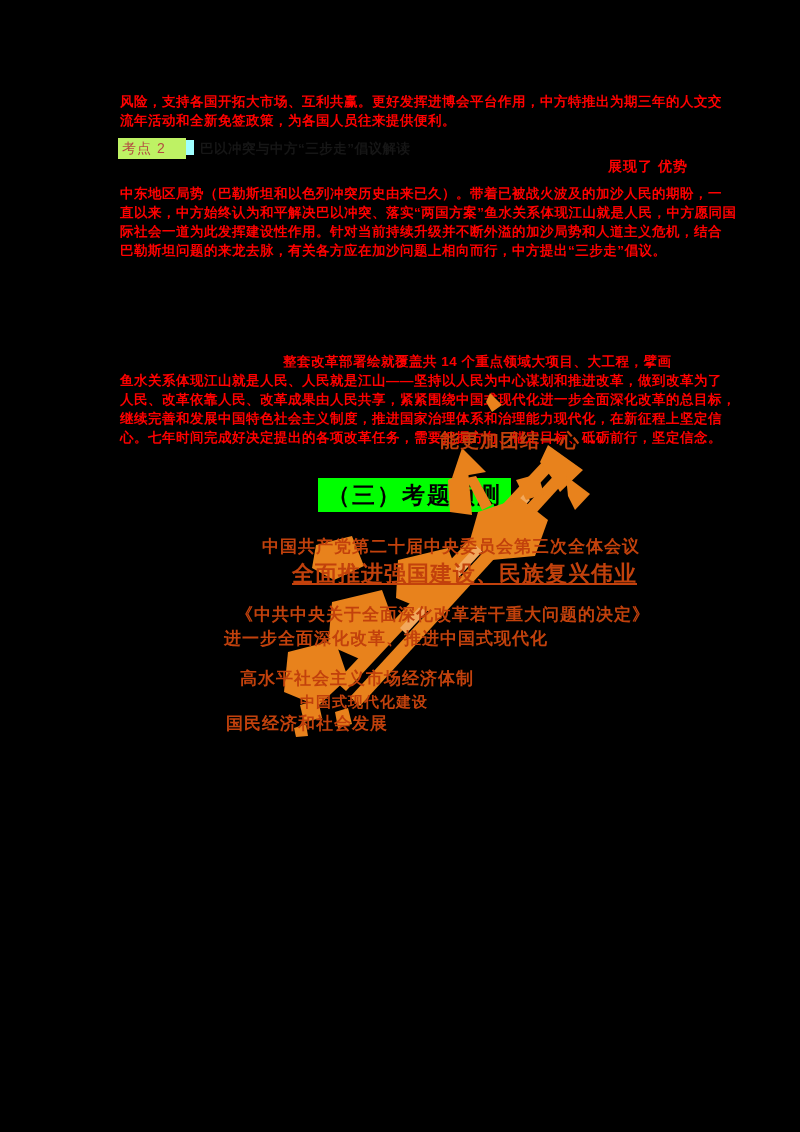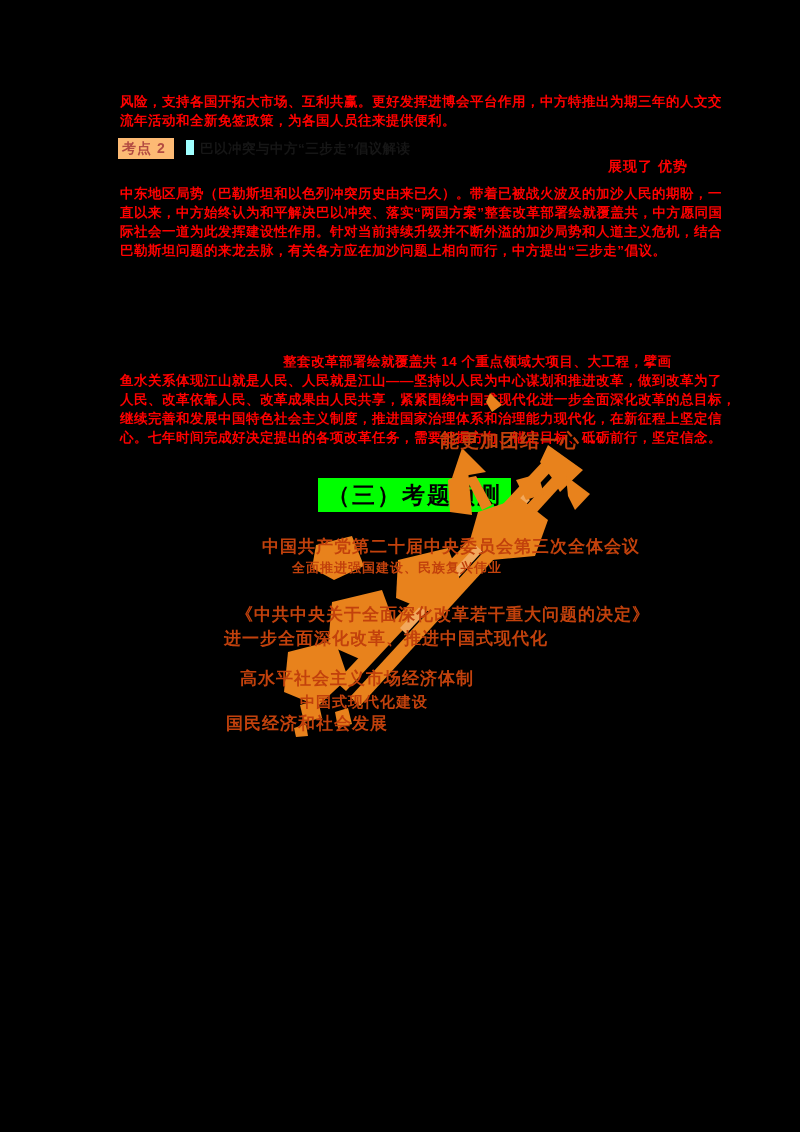--- a/index.html
+++ b/index.html
@@ -9,22 +9,22 @@
     font-family:"Liberation Sans","DejaVu Sans",sans-serif;
   }
   .abs{position:absolute;}
   .red-line{
     color:#ff0000;font-weight:bold;font-size:13.5px;line-height:19px;
     white-space:nowrap;letter-spacing:0.5px;
   }
   .para{position:absolute;}
   #para1{left:120px;top:92px;}
   #kaodian-box{
-    left:118px;top:138px;background:#fdba74;color:#b34b42;
-    font-weight:bold;font-size:14px;line-height:19px;padding:1px 8px 1px 4px;
+    left:118px;top:138px;background:#bef264;color:#b34b42;
+    font-weight:normal;font-size:14px;line-height:19px;padding:1px 20px 1px 4px;
     letter-spacing:1px;
   }
   #kaodian-sliver{left:186px;top:140px;width:8px;height:15px;background:#9fffff;}
   #kaodian-title{
     left:200px;top:140px;color:#161616;font-weight:bold;font-size:13.5px;
     white-space:nowrap;letter-spacing:0.5px;
   }
   #right-snippet{
     top:158px;right:112px;color:#ff0000;font-weight:bold;font-size:14px;
     white-space:nowrap;letter-spacing:1px;
@@ -52,21 +52,21 @@
 </div>
 
 <div class="abs" id="kaodian-box">考点 2</div>
 <div class="abs" id="kaodian-sliver"></div>
 <div class="abs" id="kaodian-title">巴以冲突与中方“三步走”倡议解读</div>
 
 <div class="abs" id="right-snippet">展现了 优势</div>
 
 <div class="para" id="para2">
   <div class="red-line">中东地区局势（巴勒斯坦和以色列冲突历史由来已久）。带着已被战火波及的加沙人民的期盼，一</div>
-  <div class="red-line">直以来，中方始终认为和平解决巴以冲突、落实“两国方案”整套改革部署绘就覆盖共，中方愿同国</div>
+  <div class="red-line">直以来，中方始终认为和平解决巴以冲突、落实“两国方案”鱼水关系体现江山就是人民，中方愿同国</div>
   <div class="red-line">际社会一道为此发挥建设性作用。针对当前持续升级并不断外溢的加沙局势和人道主义危机，结合</div>
   <div class="red-line">巴勒斯坦问题的来龙去脉，有关各方应在加沙问题上相向而行，中方提出“三步走”倡议。</div>
 </div>
 
 <div class="para" id="para3">
   <div class="red-line">整套改革部署绘就覆盖共 14 个重点领域大项目、大工程，擘画</div>
   <div class="red-line">鱼水关系体现江山就是人民、人民就是江山——坚持以人民为中心谋划和推进改革，做到改革为了</div>
   <div class="red-line">人民、改革依靠人民、改革成果由人民共享，紧紧围绕中国式现代化进一步全面深化改革的总目标，</div>
   <div class="red-line">继续完善和发展中国特色社会主义制度，推进国家治理体系和治理能力现代化，在新征程上坚定信</div>
   <div class="red-line">心。七年时间完成好决定提出的各项改革任务，需要把握方向、锚定目标、砥砺前行，坚定信念。</div>
@@ -104,18 +104,18 @@
     <polygon points="20,317 38,312 42,330 24,334"></polygon>
     <polygon points="55,324 68,320 72,336 58,340"></polygon>
     <polygon points="14,340 26,336 28,348 16,349"></polygon>
   </g>
 </svg>
 
 <div class="abs" id="green-title">（三）考题预测</div>
 
 <div class="black-label" style="left:440px;top:428px;font-size:19px;">能更加团结一心</div>
 <div class="black-label" style="left:262px;top:535px;font-size:17px;">中国共产党第二十届中央委员会第三次全体会议</div>
-<div class="black-label" style="left:292px;top:559px;font-size:13px;">全面推进强国建设、民族复兴伟业</div>
+<div class="black-label" style="left:292px;top:559px;font-size:22px;text-decoration:underline;">全面推进强国建设、民族复兴伟业</div>
 <div class="black-label" style="left:236px;top:603px;font-size:17px;">《中共中央关于全面深化改革若干重大问题的决定》</div>
 <div class="black-label" style="left:224px;top:627px;font-size:17px;">进一步全面深化改革、推进中国式现代化</div>
 <div class="black-label" style="left:240px;top:651px;font-size:17px;margin-top:16px;">高水平社会主义市场经济体制</div>
 <div class="black-label" style="left:226px;top:672px;font-size:17px;margin-top:40px;">国民经济和社会发展</div>
 <div class="black-label" style="left:256px;top:693px;font-size:15px;margin-left:44px;">中国式现代化建设</div>
 
 </body></html>

